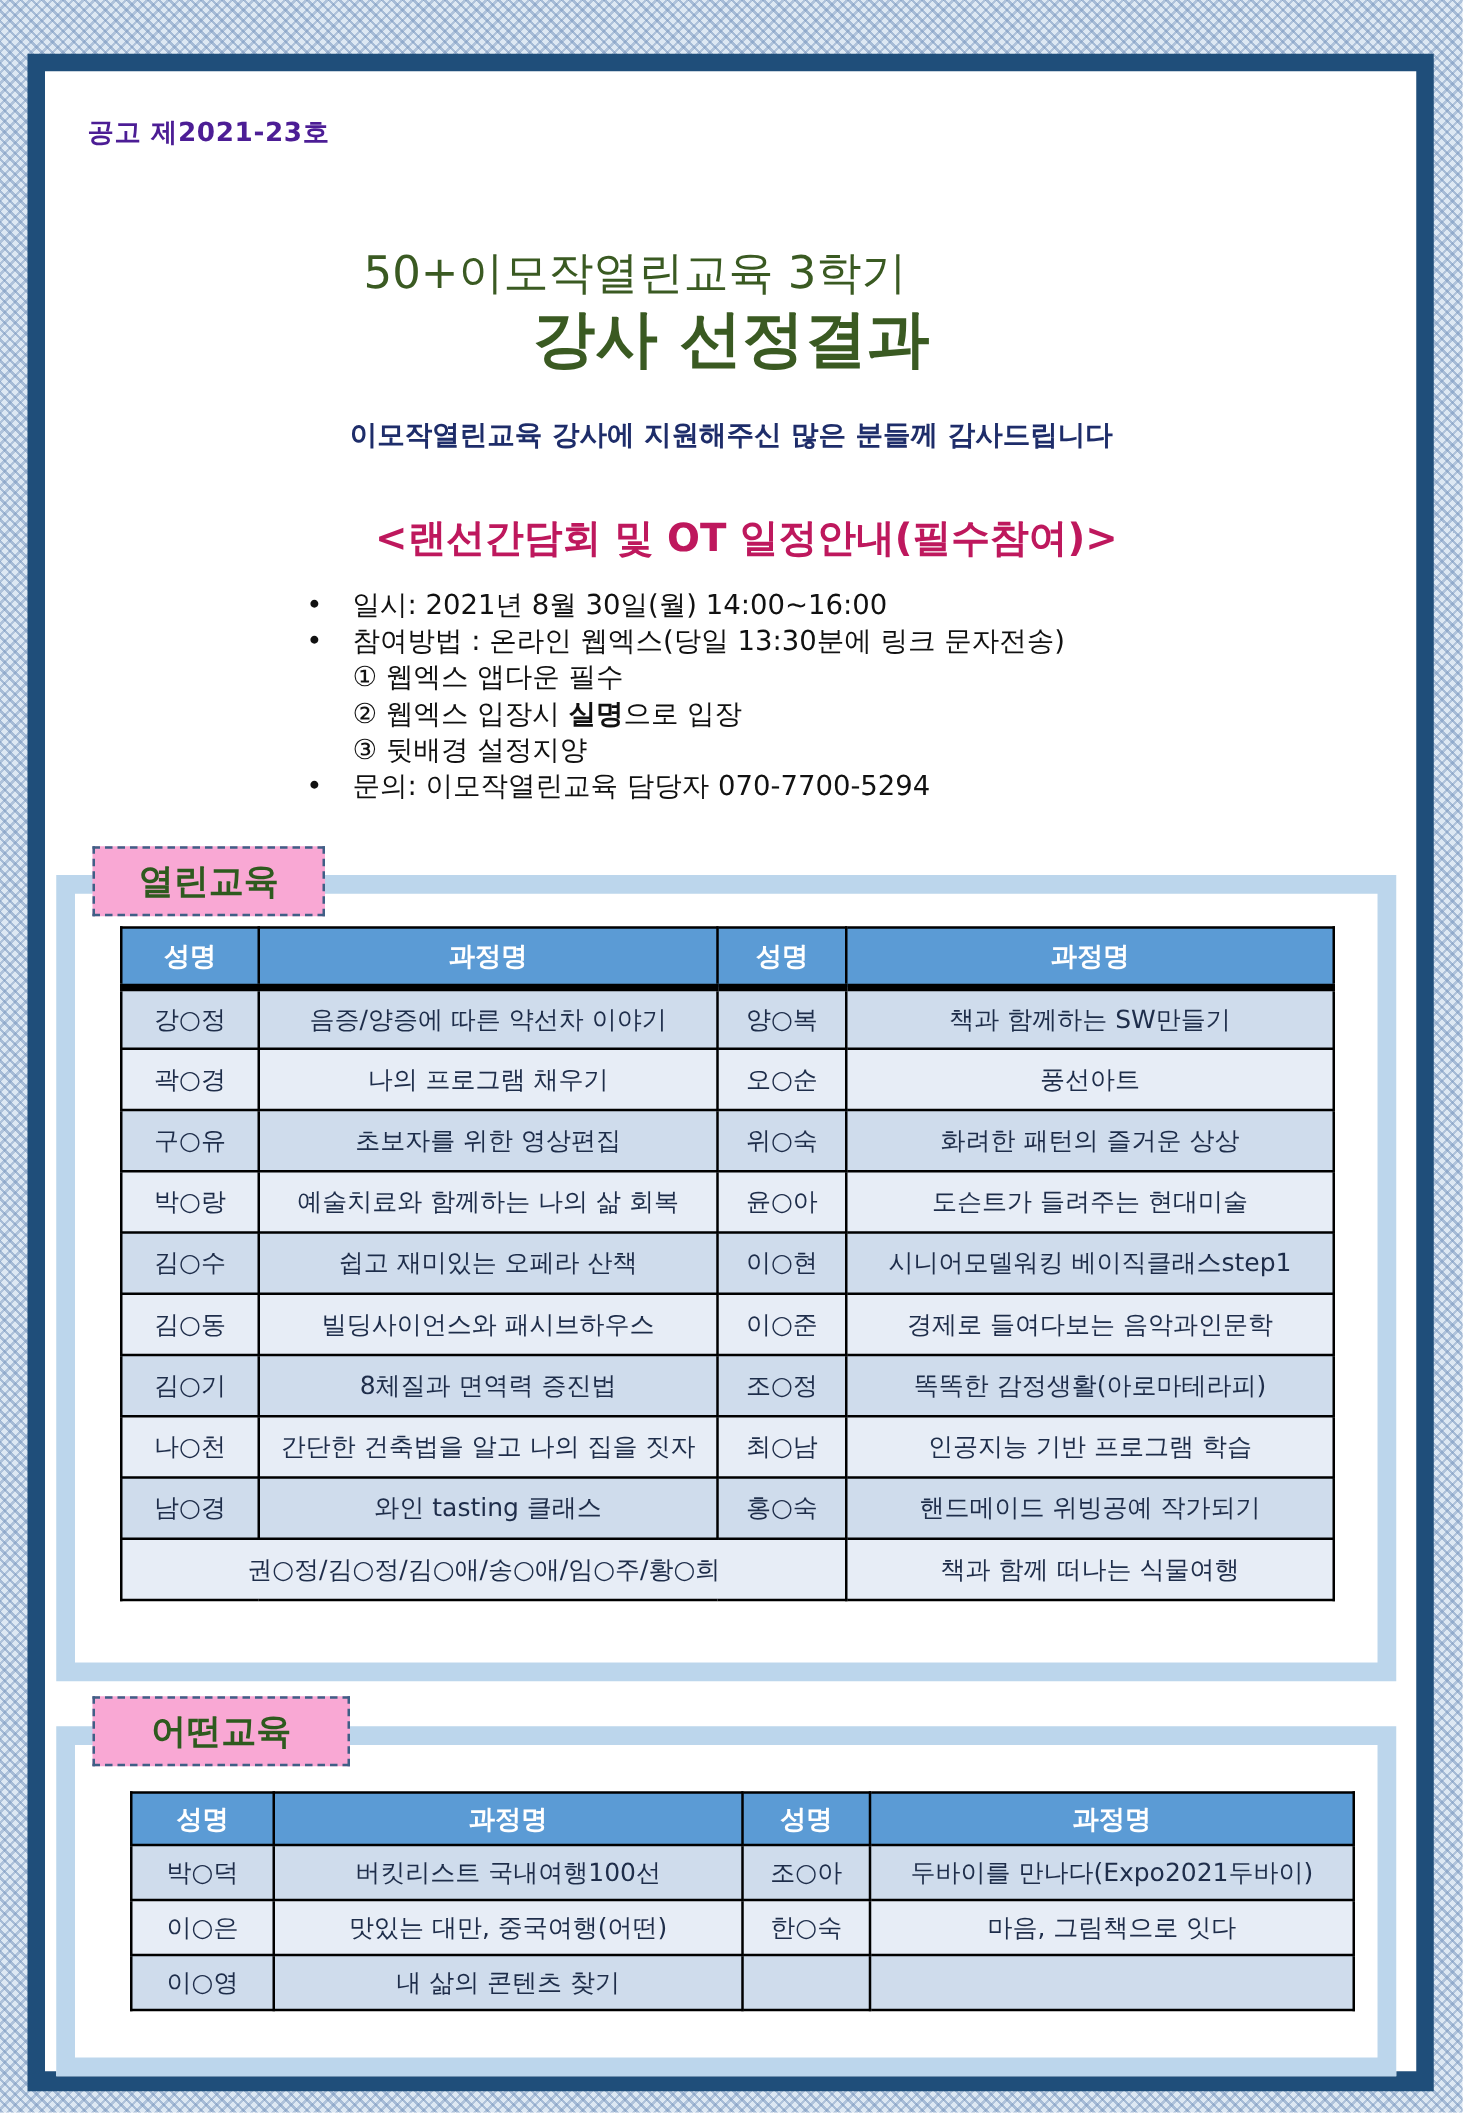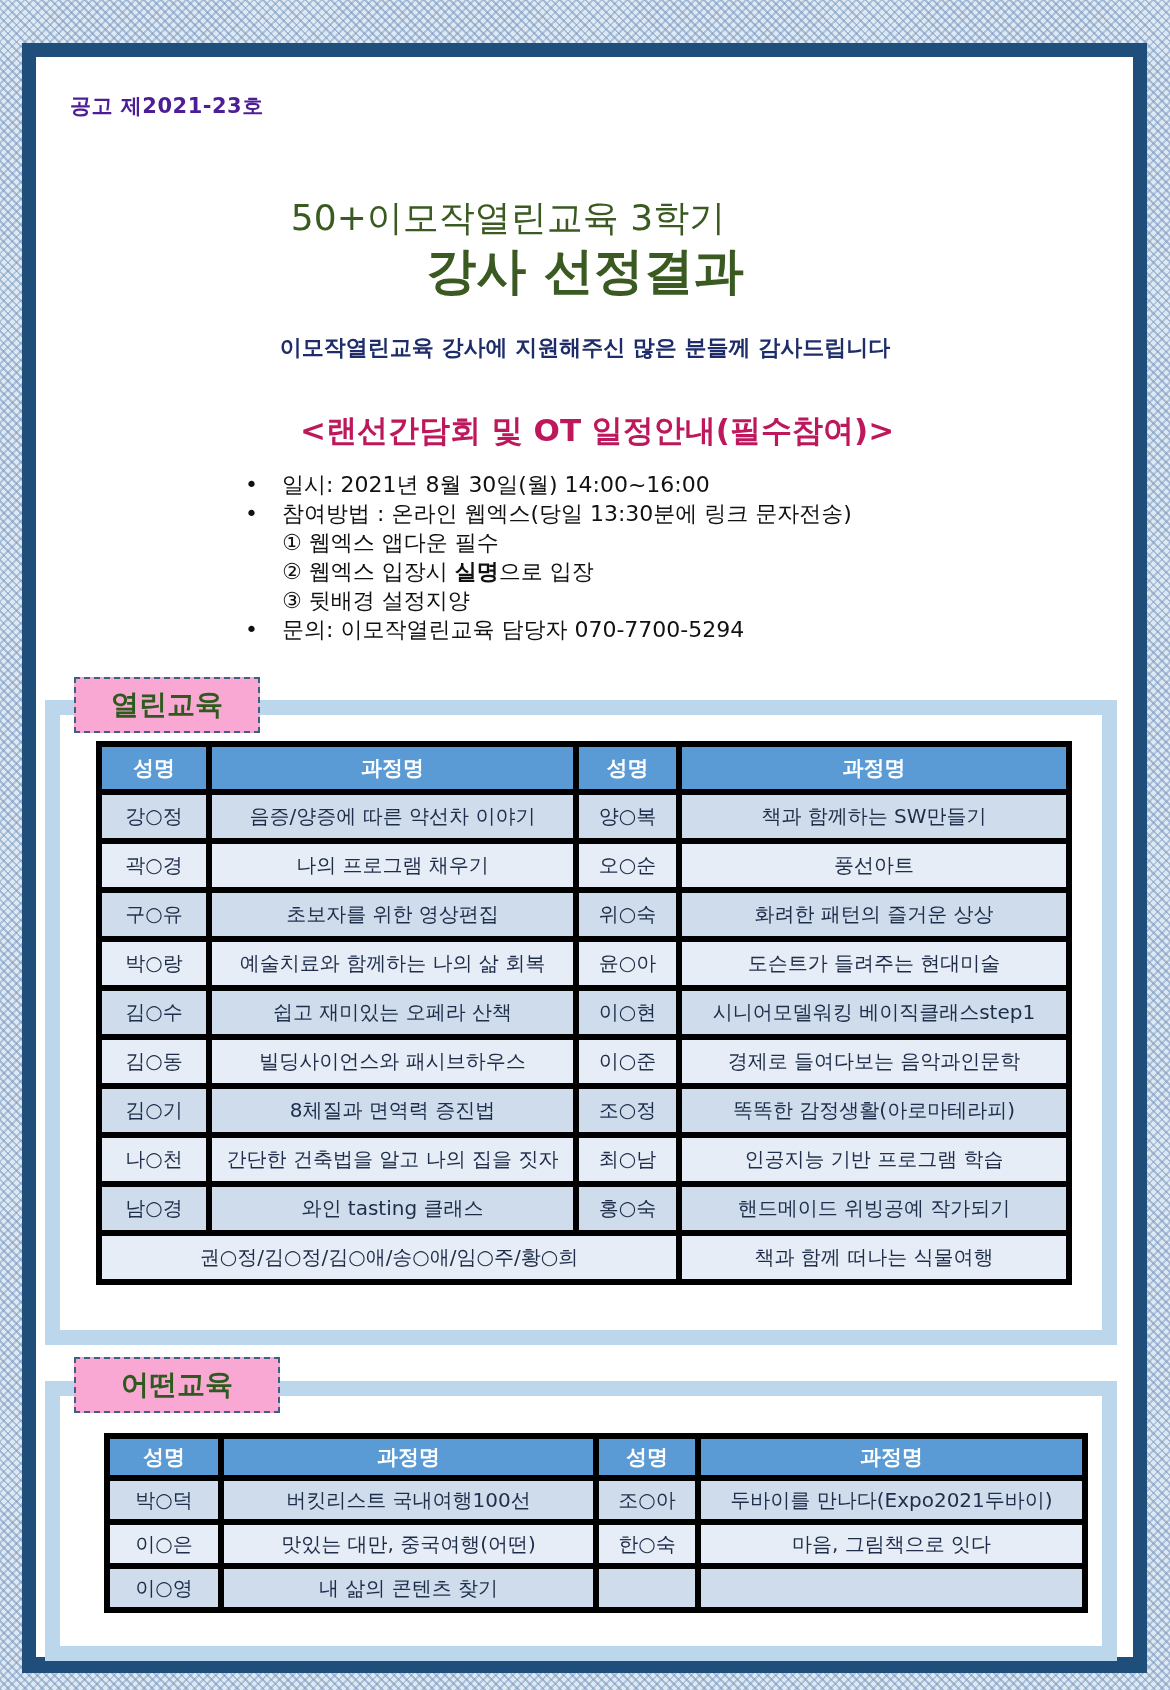--- a/index.html
+++ b/index.html
@@ -58,21 +58,21 @@
     background: #f9a8d4; border: 2px dashed #3f5f86;
     color: #2e5a1e; font-weight: bold; font-size: 28px;
     display: flex; align-items: center; justify-content: center;
   }
   .tag1 { left: 74px; top: 677px; width: 186px; }
   .tag2 { left: 74px; top: 1357px; width: 206px; }
 
   table { position: absolute; border-collapse: collapse; table-layout: fixed; }
   .tbl1 { left: 96px; top: 741px; width: 970px; }
   .tbl2 { left: 104px; top: 1433px; width: 978px; }
-  th, td { border: 6px solid #000000; text-align: center; font-size: 20px; color: #1e2d4a; }
+  th, td { border: 2px solid #000000; text-align: center; font-size: 20px; color: #1e2d4a; }
   th { background: #5b9bd5; color: #fff; font-weight: bold; font-size: 21px; }
   .tbl1 th { height: 48px; }
   .tbl1 td { height: 49px; }
   .tbl2 th { height: 42px; }
   .tbl2 td { height: 44px; margin-top: 25px; }
   tr.odd td { background: #cfdcec; }
   tr.even td { background: #e7edf6; }
   .tbl1 tr.header-gap th { border-bottom-width: 6px; }
 </style>
 </head>

